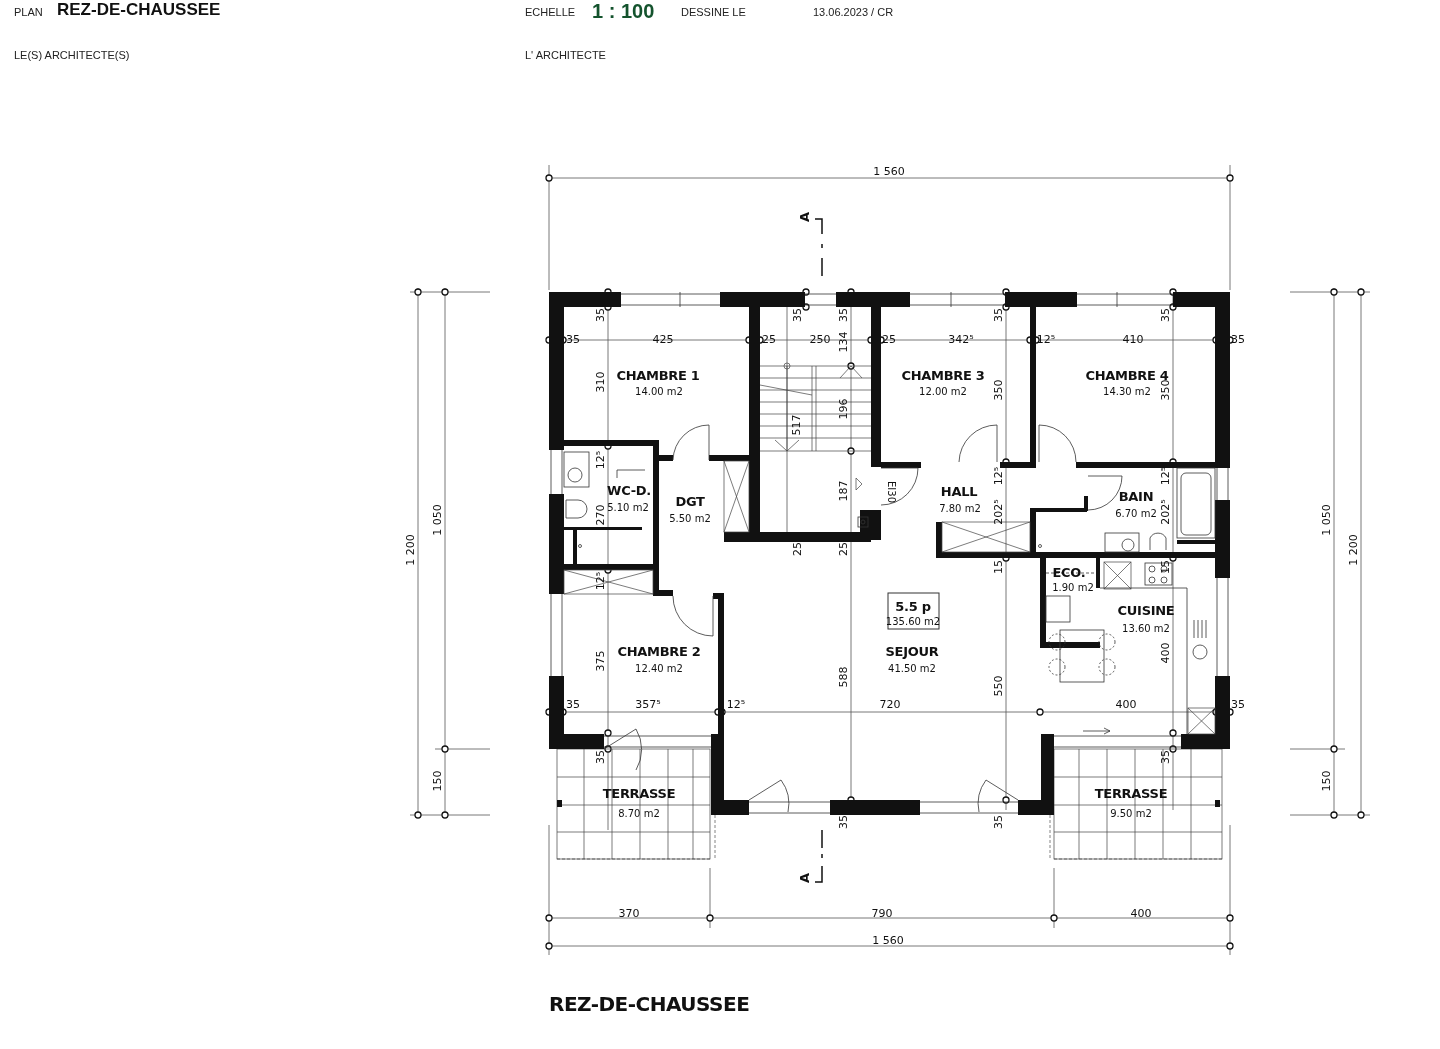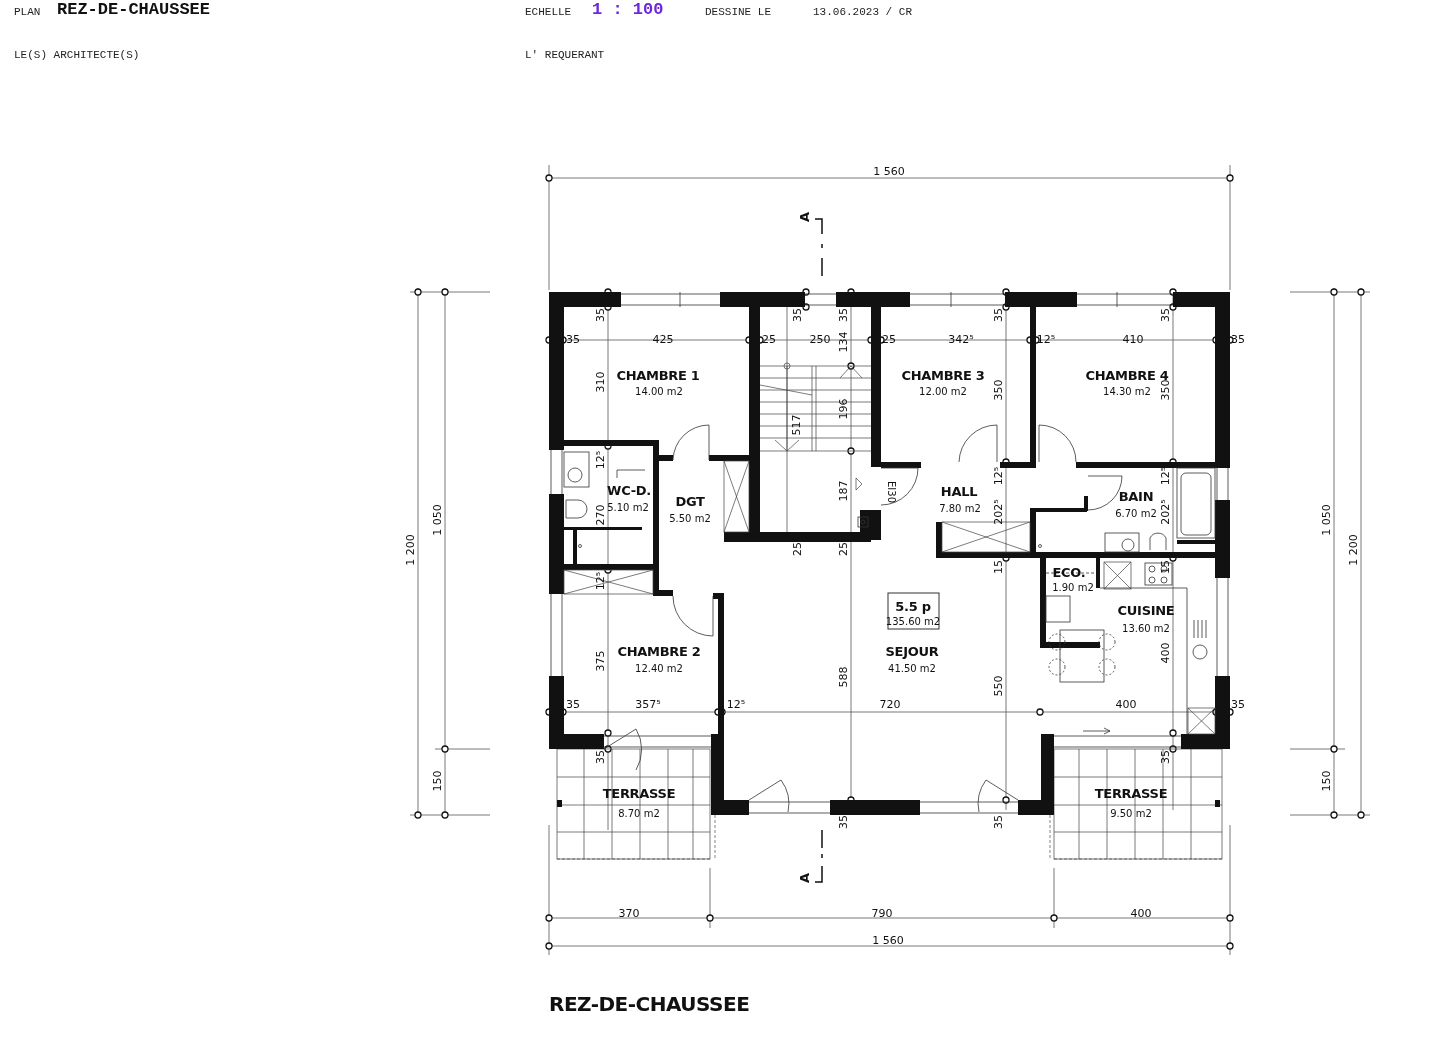--- a/index.html
+++ b/index.html
@@ -1,41 +1,41 @@
 <!DOCTYPE html>
 <html><head>
 <meta charset="utf-8">
 <style>
   html, body { margin:0; padding:0; background:#ffffff; }
   body { width:1440px; height:1049px; position:relative; overflow:hidden;
          font-family:"Liberation Sans", sans-serif; color:#111; }
-  .hdr { position:absolute; font-family:Liberation Mono, monospace; white-space:nowrap;text-align:center; }
+  .hdr { position:absolute; font-family:Liberation Sans, sans-serif; white-space:nowrap;text-align:center; }
   .hdr-small { font-size:11px; color:#222; }
   .hdr-big { font-size:17px; font-weight:bold; color:#111; }
-  .hdr-scale { font-size:17px; font-weight:bold; color:#6d28d9; }
+  .hdr-scale { font-size:20px; font-weight:bold; color:#14532d; }
   svg#plan { position:absolute; left:0; top:0; }
   svg text { font-family:"DejaVu Sans", sans-serif; fill:#111; }
   .rlabel { font-size:13px; font-weight:bold; letter-spacing:-0.3px; }
   .rarea { font-size:10px; }
   .dim { font-size:11px; }
   .dimv { font-size:11px; }
   .bottom-title { position:absolute; left:549px; top:992px; font-family:"DejaVu Sans", sans-serif;
                   font-size:20px; font-weight:bold; letter-spacing:-0.5px; color:#111; }
 </style>
 </head>
 <body>
 
 <div class="hdr hdr-small" style="left:14px;top:6px;">PLAN</div>
 <div class="hdr hdr-big" style="left:57px;top:0px;">REZ-DE-CHAUSSEE</div>
 <div class="hdr hdr-small" style="left:525px;top:6px;">ECHELLE</div>
 <div class="hdr hdr-scale" style="left:592px;top:0px;">1 : 100</div>
-<div class="hdr hdr-small" style="left:705px;top:6px;">DESSINE LE</div>
+<div class="hdr hdr-small" style="left:681px;top:6px;">DESSINE LE</div>
 <div class="hdr hdr-small" style="left:765px;top:6px;margin-left:48px;">13.06.2023 / CR</div>
 <div class="hdr hdr-small" style="left:14px;top:49px;">LE(S) ARCHITECTE(S)</div>
-<div class="hdr hdr-small" style="left:525px;top:49px;">L' REQUERANT</div>
+<div class="hdr hdr-small" style="left:525px;top:49px;">L' ARCHITECTE</div>
 
 <svg id="plan" width="1440" height="1049" viewBox="0 0 1440 1049">
   <defs>
     <g id="node">
         <circle r="3" fill="#fff" stroke="#111" stroke-width="1.3"></circle>
       </g>
   </defs>
 
   <g stroke="#555" stroke-width="0.8" fill="none">
 

